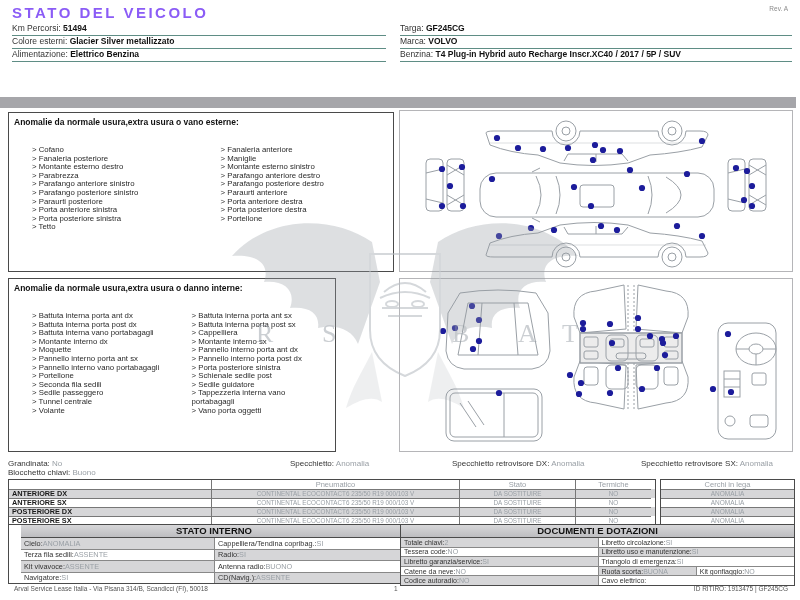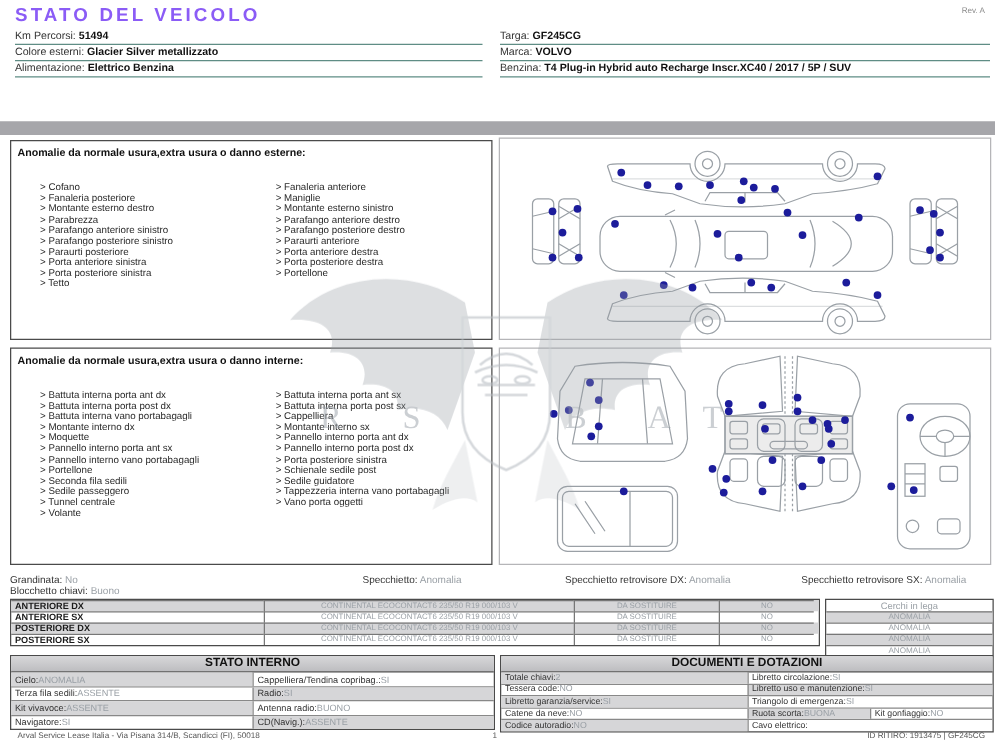--- a/index.html
+++ b/index.html
@@ -15,21 +15,21 @@
   .field{border-bottom:1px solid #5f8d85;padding:1px 0 2px 0;font-size:8.5px;
          line-height:9px;color:#333;}
   .field .fv{font-weight:bold;color:#111;}
   
   .gray-band{position:absolute;left:0;top:97px;width:796px;height:11px;background:#a6a6aa;}
   
   .panel{position:absolute;background:#fff;border:1px solid #4a4a4a;box-sizing:border-box;}
   .panel.diagram{border:1px solid #b5b5b8;}
   #ext-panel{left:8px;top:112px;width:386px;height:160px;}
   #ext-diagram{left:399px;top:110px;width:394px;height:162px;}
-  #int-panel{left:8px;top:278px;width:386px;height:174px;}
+  #int-panel{left:8px;top:278px;width:328px;height:174px;}
   #int-diagram{left:399px;top:278px;width:394px;height:174px;}
   .panel-title{font-size:8.5px;font-weight:bold;color:#111;margin:4px 5px 3px 5px;}
   .cols{display:flex;padding-left:7px;font-size:7.8px;line-height:8.6px;color:#2a2a2a;}
   .col{width:192px;list-style:none;margin:16px;padding:0;}
   .col li{max-width:140px;}
   .col li .caret{color:#2a2a2a;}
   
   .wm{position:absolute;left:222px;top:212px;width:366px;height:215px;z-index:40;
       pointer-events:none;opacity:.6;}
   
@@ -45,21 +45,21 @@
                 border-top:1px solid #777;text-align:center;color:#9aa0a6;overflow:hidden;white-space:nowrap;}
   .tire-row div:first-child{border-left:none;text-align:left;padding-left:3px;
                 font-size:7.3px;font-weight:bold;color:#1a1a1a;}
   .tire-row.alt{background:#d6d6d8;}
   .cerchi-table{position:absolute;left:660px;top:479px;width:133px;border:1px solid #4a4a4a;}
   .cerchi-head{font-size:7.5px;color:#9aa0a6;text-align:center;line-height:9px;}
   .cerchi-row{font-size:6.5px;color:#9aa0a6;text-align:center;line-height:8px;border-top:1px solid #777;}
   .cerchi-row.alt{background:#d6d6d8;}
   
   .info-table{position:absolute;top:524px;border:1px solid #4a4a4a;background:#fff;}
-  #si-table{left:8px;width:386px;}
+  #si-table{left:8px;width:386px;padding-left:12px;}
   #doc-table{left:400px;width:393px;}
   .info-title{height:12px;line-height:12px;text-align:center;font-size:9.5px;font-weight:bold;
               color:#111;background:linear-gradient(#d7d7d9,#bdbdc0);border-bottom:1px solid #4a4a4a;}
   .info-row{display:grid;grid-template-columns:1fr 1fr;border-top:1px solid #888;}
   .info-row:first-of-type{border-top:none;}
   .info-row.three{grid-template-columns:1fr .5fr .5fr;}
   .info-cell{display:flex;justify-content:flex-start;align-items:center;
              padding:0 3px;border-left:1px solid #888;overflow:hidden;white-space:nowrap;}
   .info-cell:first-child{border-left:none;}
   .info-cell.g{background:#d6d6d8;}
@@ -89,21 +89,21 @@
     </div>
   <div class="hdr-fields" id="hdr-right-fields">
       <div class="field"><span>Targa: </span><span class="fv">GF245CG</span></div>
       <div class="field"><span>Marca: </span><span class="fv">VOLVO</span></div>
       <div class="field"><span>Benzina: </span><span class="fv">T4 Plug-in Hybrid auto Recharge Inscr.XC40 / 2017 / 5P / SUV</span></div>
     </div>
 
   <div class="gray-band"></div>
 
   <div class="panel" id="ext-panel">
-    <div class="panel-title">Anomalie da normale usura,extra usura o danno esterne:</div>
+    <div class="panel-title">Anomalie da normale usura,extra usura o vano esterne:</div>
     <div class="cols">
       <ul class="col" id="ext-col1">
           <li><span class="caret">&gt; </span>Cofano</li>
           <li><span class="caret">&gt; </span>Fanaleria posteriore</li>
           <li><span class="caret">&gt; </span>Montante esterno destro</li>
           <li><span class="caret">&gt; </span>Parabrezza</li>
           <li><span class="caret">&gt; </span>Parafango anteriore sinistro</li>
           <li><span class="caret">&gt; </span>Parafango posteriore sinistro</li>
           <li><span class="caret">&gt; </span>Paraurti posteriore</li>
           <li><span class="caret">&gt; </span>Porta anteriore sinistra</li>
@@ -350,20 +350,26 @@
     <span>Specchietto retrovisore DX:</span> <span class="cv">Anomalia</span>
   </div>
   <div class="cond" style="left:641px;top:459px;">
     <span>Specchietto retrovisore SX:</span> <span class="cv">Anomalia</span>
   </div>
   <div class="cond" style="left:8px;top:468px;">
     <span>Blocchetto chiavi:</span> <span class="cv">Buono</span>
   </div>
 
   <div class="tire-table">
+    <div class="tire-head">
+      <div></div>
+      <div>Pneumatico</div>
+      <div>Stato</div>
+      <div>Termiche</div>
+    </div>
     <div id="tire-rows">
         <div class="tire-row alt">
           <div>ANTERIORE DX</div>
           <div>CONTINENTAL ECOCONTACT6 235/50 R19 000/103 V</div>
           <div>DA SOSTITUIRE</div>
           <div>NO</div>
         </div>
         <div class="tire-row">
           <div>ANTERIORE SX</div>
           <div>CONTINENTAL ECOCONTACT6 235/50 R19 000/103 V</div>

